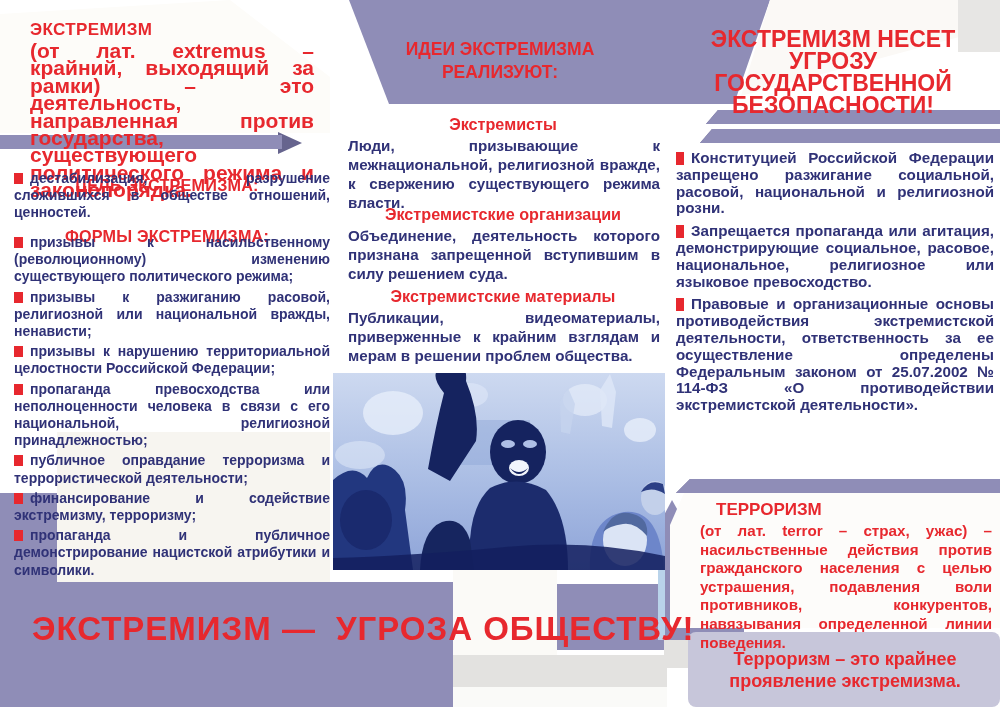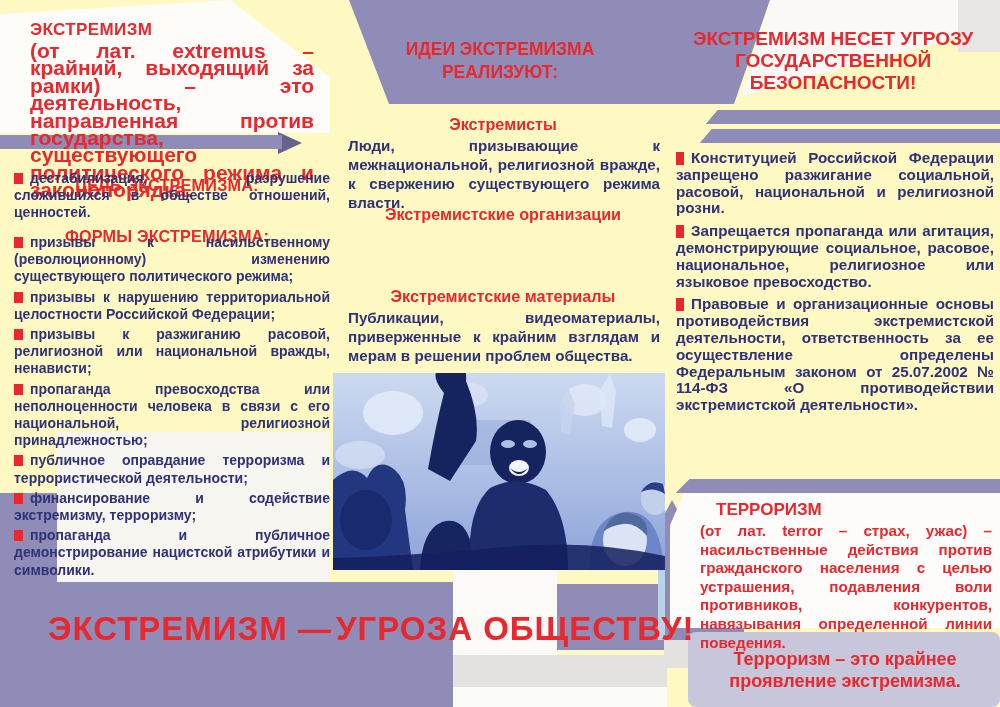--- a/index.html
+++ b/index.html
@@ -1,18 +1,18 @@
 <!DOCTYPE html>
 <html><head>
 <meta charset="utf-8">
 <style>
   html,body{margin:0;padding:0;background:#888;}
   #page{
     position:relative;width:1000px;height:707px;overflow:hidden;
-    background:#fef9c3;
+    background:#ffffff;
     font-family:"Liberation Sans", sans-serif;
     -webkit-font-smoothing:antialiased;
   }
   #bg{position:absolute;left:0;top:0;z-index:0;}
   .txt{position:absolute;z-index:2;}
   .red{color:#e7282e;}
   .blue{color:#303277;}
   .just{text-align:justify;}
   .ctr{text-align:center;}
   
@@ -26,30 +26,30 @@
   .item{font-size:14px;line-height:17.2px;text-align:justify;color:#303277;font-weight:bold;margin-bottom:3px;}
   .sq{display:inline-block;width:9px;height:11px;background:#e7282e;margin-right:7px;transform:translateY(1px);}
   
   .mid-head{left:355px;top:38px;width:290px;font-size:17.5px;line-height:23px;font-weight:bold;}
   .mid-sec-title{width:310px;left:348px;font-size:16.2px;font-weight:bold;}
   .mid-par{width:312px;left:348px;font-size:15.2px;line-height:19px;font-weight:bold;}
   .t1{top:115px;} .p1{top:136px;}
   .t2{top:205px;} .p2{top:226px;}
   .t3{top:287px;} .p3{top:308px;}
   
-  .rt-head{left:672px;top:28px;width:322px;font-size:19px;line-height:22px;font-weight:bold;}
+  .rt-head{left:672px;top:28px;width:322px;font-size:23px;line-height:22px;font-weight:bold;}
   .rt-list{left:676px;top:150px;width:318px;}
   .rt-list .item{font-size:15.2px;line-height:16.8px;margin-bottom:6px;}
   .sqr{display:inline-block;width:8px;height:13px;background:#e7282e;margin-right:7px;transform:translateY(2px);}
   .terr-head{left:700px;top:500px;width:290px;font-size:17px;font-weight:bold;margin-left:16px;}
   .terr-par{left:700px;top:522px;width:292px;font-size:15.2px;line-height:18.6px;font-weight:bold;}
   .callout{left:702px;top:648px;width:286px;font-size:18px;line-height:22px;font-weight:bold;}
   
   .ban{font-size:33px;letter-spacing:1px;font-weight:bold;white-space:nowrap;}
-  .ban-l{left:48px;top:610px;width:270px;text-align:left;}
+  .ban-l{left:32px;top:610px;width:270px;text-align:left;}
   .ban-r{left:336px;top:610px;width:316px;text-align:right;}
 </style>
 </head>
 <body>
 
 <div id="page">
 
   <svg id="bg" width="1000" height="707" viewBox="0 0 1000 707">
     <defs>
       <linearGradient id="phbg" x1="0" y1="0" x2="0" y2="1">
@@ -140,35 +140,36 @@
   <div class="txt red just lp-def">(от лат. extremus – крайний, выходящий за рамки) – это деятельность, направленная против государства, существующего политического режима и законопорядка.</div>
 
   <div class="txt red ctr sec-head goal-head">ЦЕЛЬ ЭКСТРЕМИЗМА:</div>
   <div class="txt goal-item">
     <div class="item"><span class="sq"></span><span>дестабилизация, разрушение сложившихся в обществе отношений, ценностей.</span></div>
   </div>
 
   <div class="txt red ctr sec-head forms-head">ФОРМЫ ЭКСТРЕМИЗМА:</div>
   <div class="txt forms-list">
     <div class="item"><span class="sq"></span><span>призывы к насильственному (революционному) изменению существующего политического режима;</span></div>
+    <div class="item"><span class="sq"></span><span>призывы к разжиганию расовой, религиозной или национальной вражды, ненависти;</span></div>
     <div class="item"><span class="sq"></span><span>призывы к нарушению территориальной целостности Российской Федерации;</span></div>
-    <div class="item"><span class="sq"></span><span>призывы к разжиганию расовой, религиозной или национальной вражды, ненависти;</span></div>
     <div class="item"><span class="sq"></span><span>пропаганда превосходства или неполноценности человека в связи с его национальной, религиозной принадлежностью;</span></div>
     <div class="item"><span class="sq"></span><span>публичное оправдание терроризма и террористической деятельности;</span></div>
     <div class="item"><span class="sq"></span><span>финансирование и содействие экстремизму, терроризму;</span></div>
     <div class="item"><span class="sq"></span><span>пропаганда и публичное демонстрирование нацистской атрибутики и символики.</span></div>
   </div>
 
   <div class="txt red ctr mid-head">
     <div>ИДЕИ ЭКСТРЕМИЗМА</div>
     <div>РЕАЛИЗУЮТ:</div>
   </div>
   <div class="txt blue just mid-par p1">Люди, призывающие к межнациональной, религиозной вражде, к свержению существующего режима власти.</div>
   <div class="txt red ctr mid-sec-title t1">Экстремисты</div>
   <div class="txt red ctr mid-sec-title t2">Экстремистские организации</div>
+  <div class="txt blue just mid-par p2">Объединение, деятельность которого признана запрещенной вступившим в силу решением суда.</div>
   <div class="txt red ctr mid-sec-title t3">Экстремистские материалы</div>
   <div class="txt blue just mid-par p3">Публикации, видеоматериалы, приверженные к крайним взглядам и мерам в решении проблем общества.</div>
 
   <div class="txt red ctr rt-head">
     <div>ЭКСТРЕМИЗМ НЕСЕТ УГРОЗУ</div>
     <div>ГОСУДАРСТВЕННОЙ</div>
     <div>БЕЗОПАСНОСТИ!</div>
   </div>
 
   <div class="txt rt-list">

